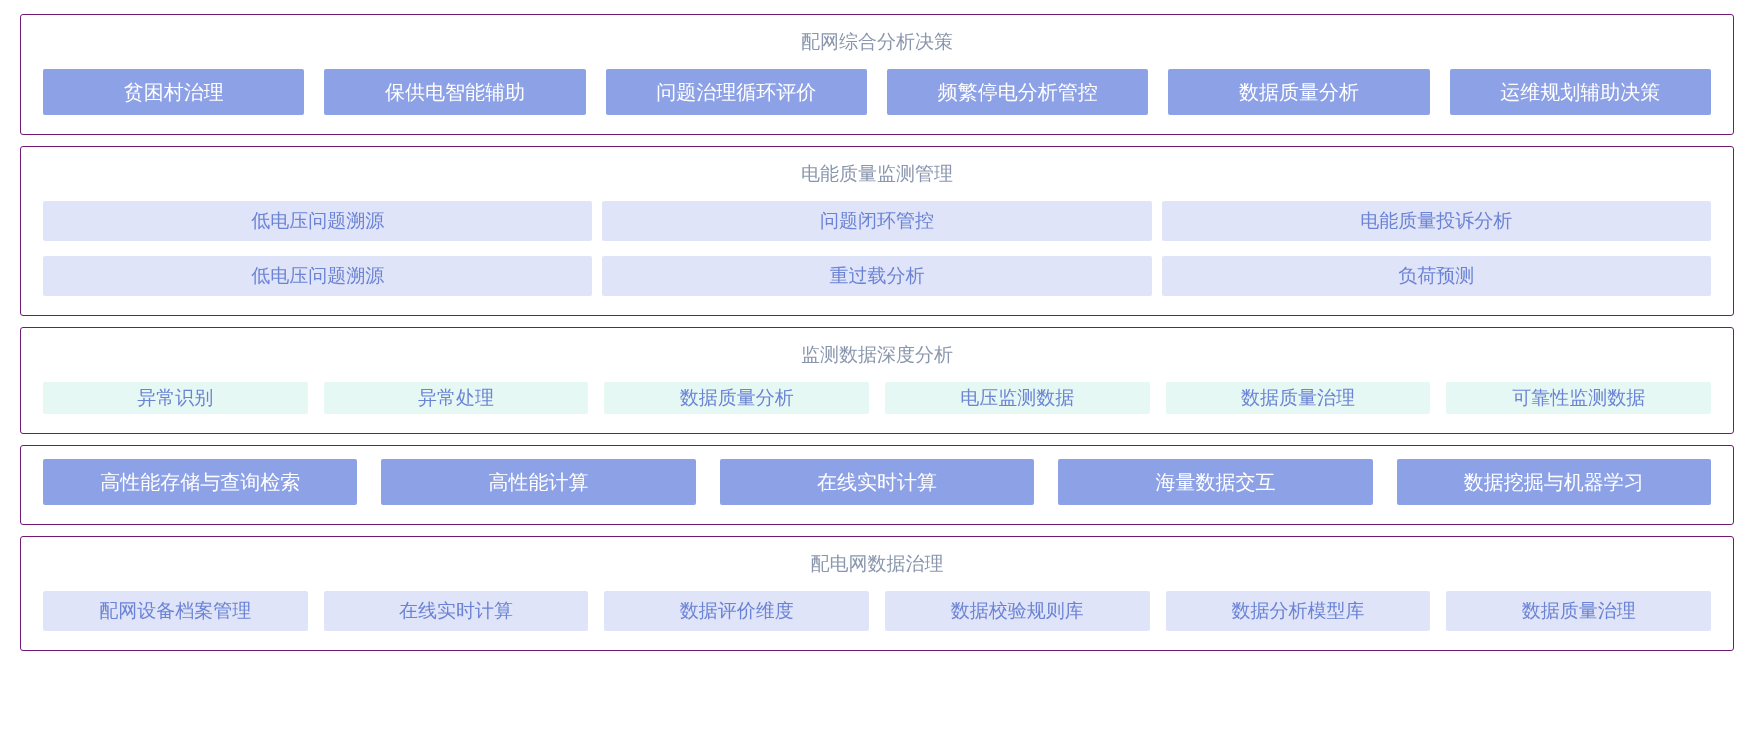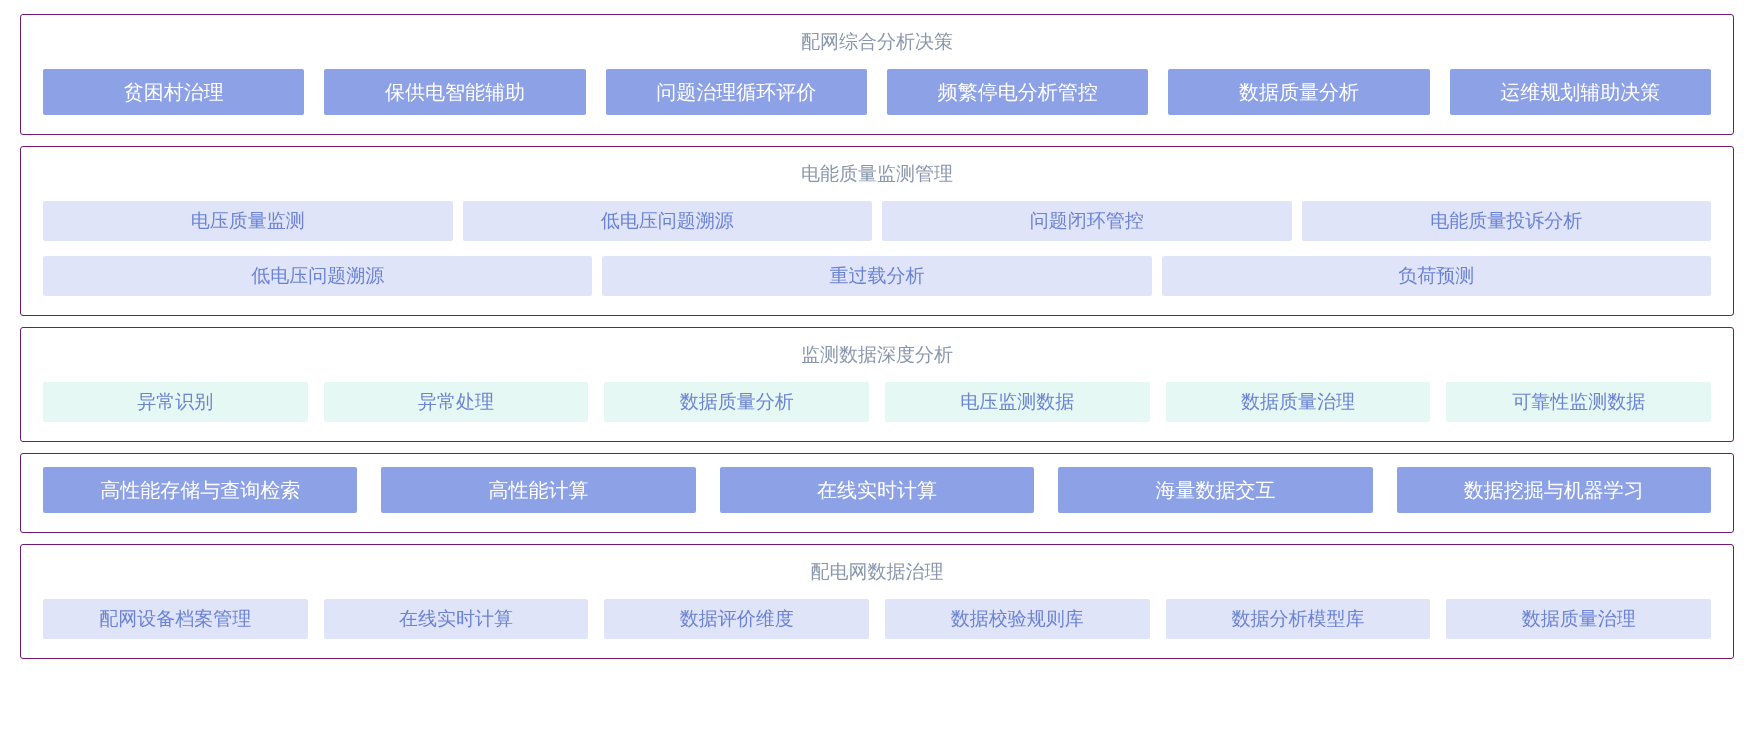--- a/index.html
+++ b/index.html
@@ -57,21 +57,21 @@
     color: #ffffff;
     font-size: 20px;
   }
   .tile.lavender {
     height: 40px;
     background: #e0e4f8;
     color: #6b83d4;
     font-size: 19px;
   }
   .tile.mint {
-    height: 40px;
+    height: 32px;
     background: #e6f8f4;
     color: #6b83d4;
     font-size: 19px;
   }
 </style>
 </head>
 <body>
 
 <div class="page">
 
@@ -84,21 +84,20 @@
       <div class="tile solid">频繁停电分析管控</div>
       <div class="tile solid">数据质量分析</div>
       <div class="tile solid">运维规划辅助决策</div>
     </div>
   </section>
 
   <section class="panel">
     <h2 class="panel-title">电能质量监测管理</h2>
     <div class="rows">
       <div class="tile-row g10">
-        <div class="tile lavender">电压质量监测</div>
         <div class="tile lavender">低电压问题溯源</div>
         <div class="tile lavender">问题闭环管控</div>
         <div class="tile lavender">电能质量投诉分析</div>
       </div>
       <div class="tile-row g10">
         <div class="tile lavender">低电压问题溯源</div>
         <div class="tile lavender">重过载分析</div>
         <div class="tile lavender">负荷预测</div>
       </div>
     </div>

